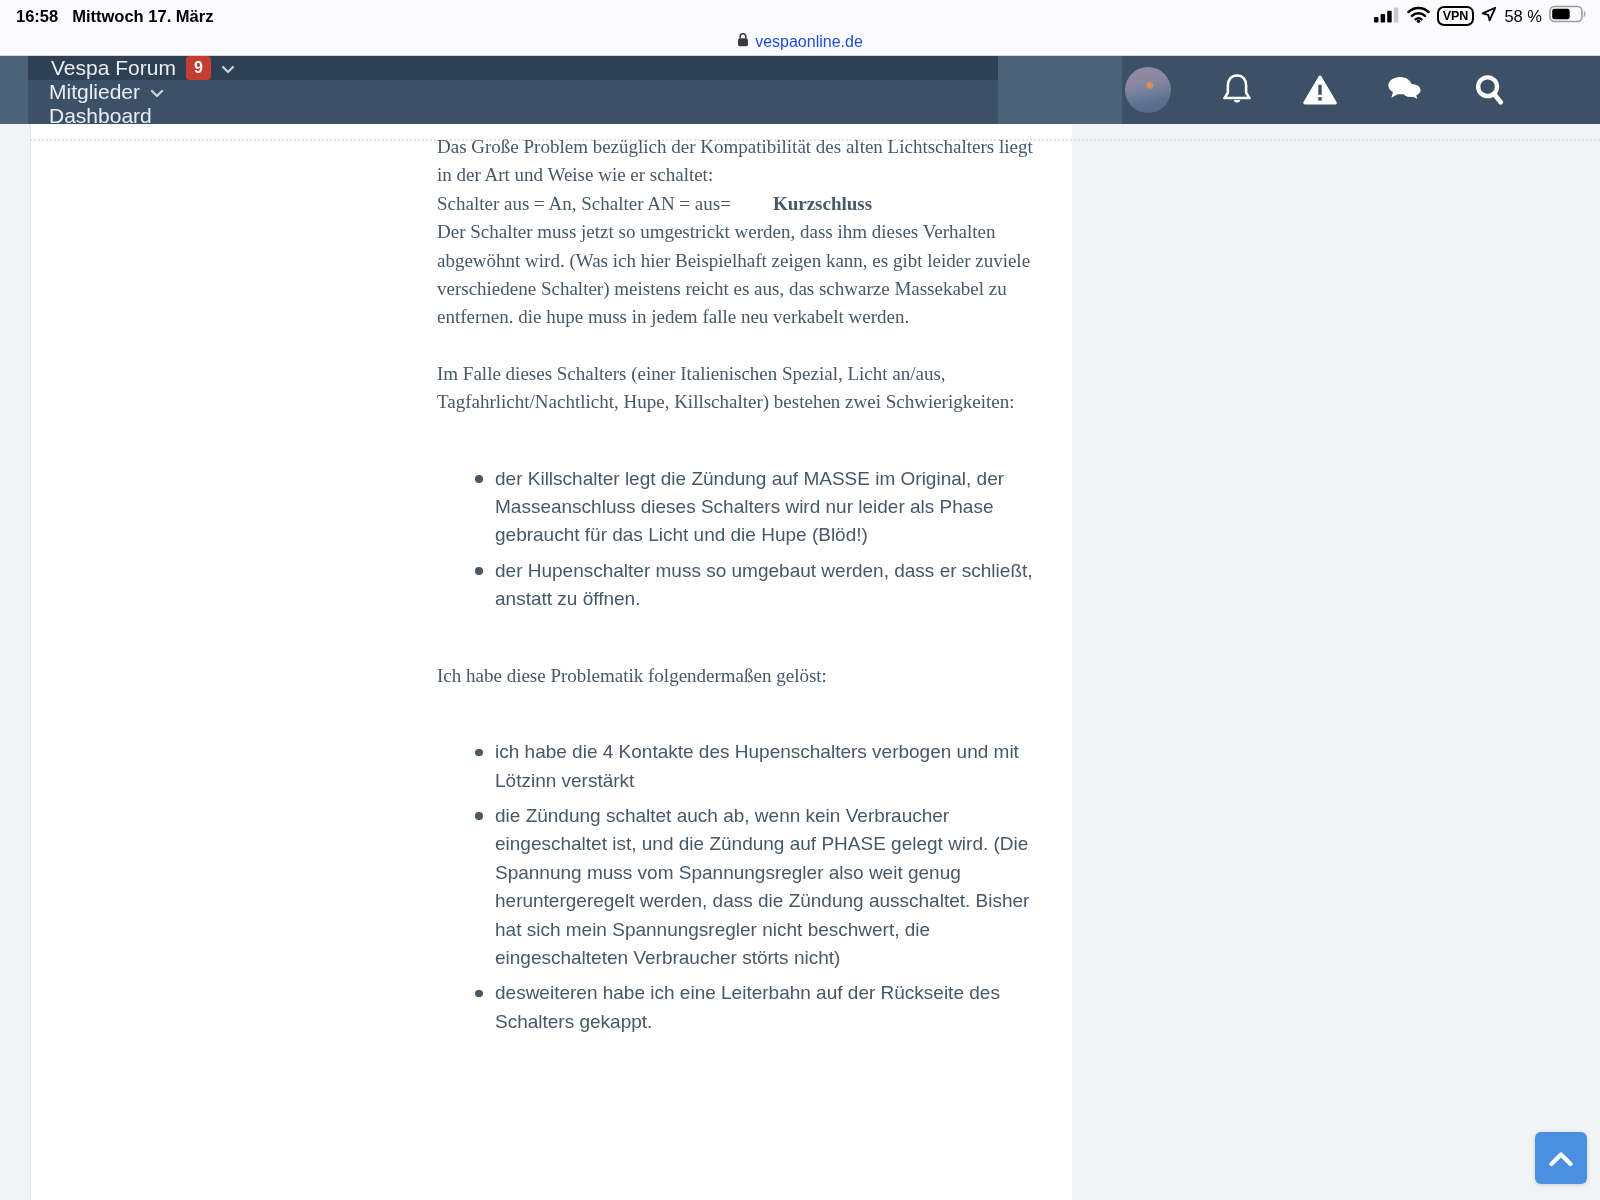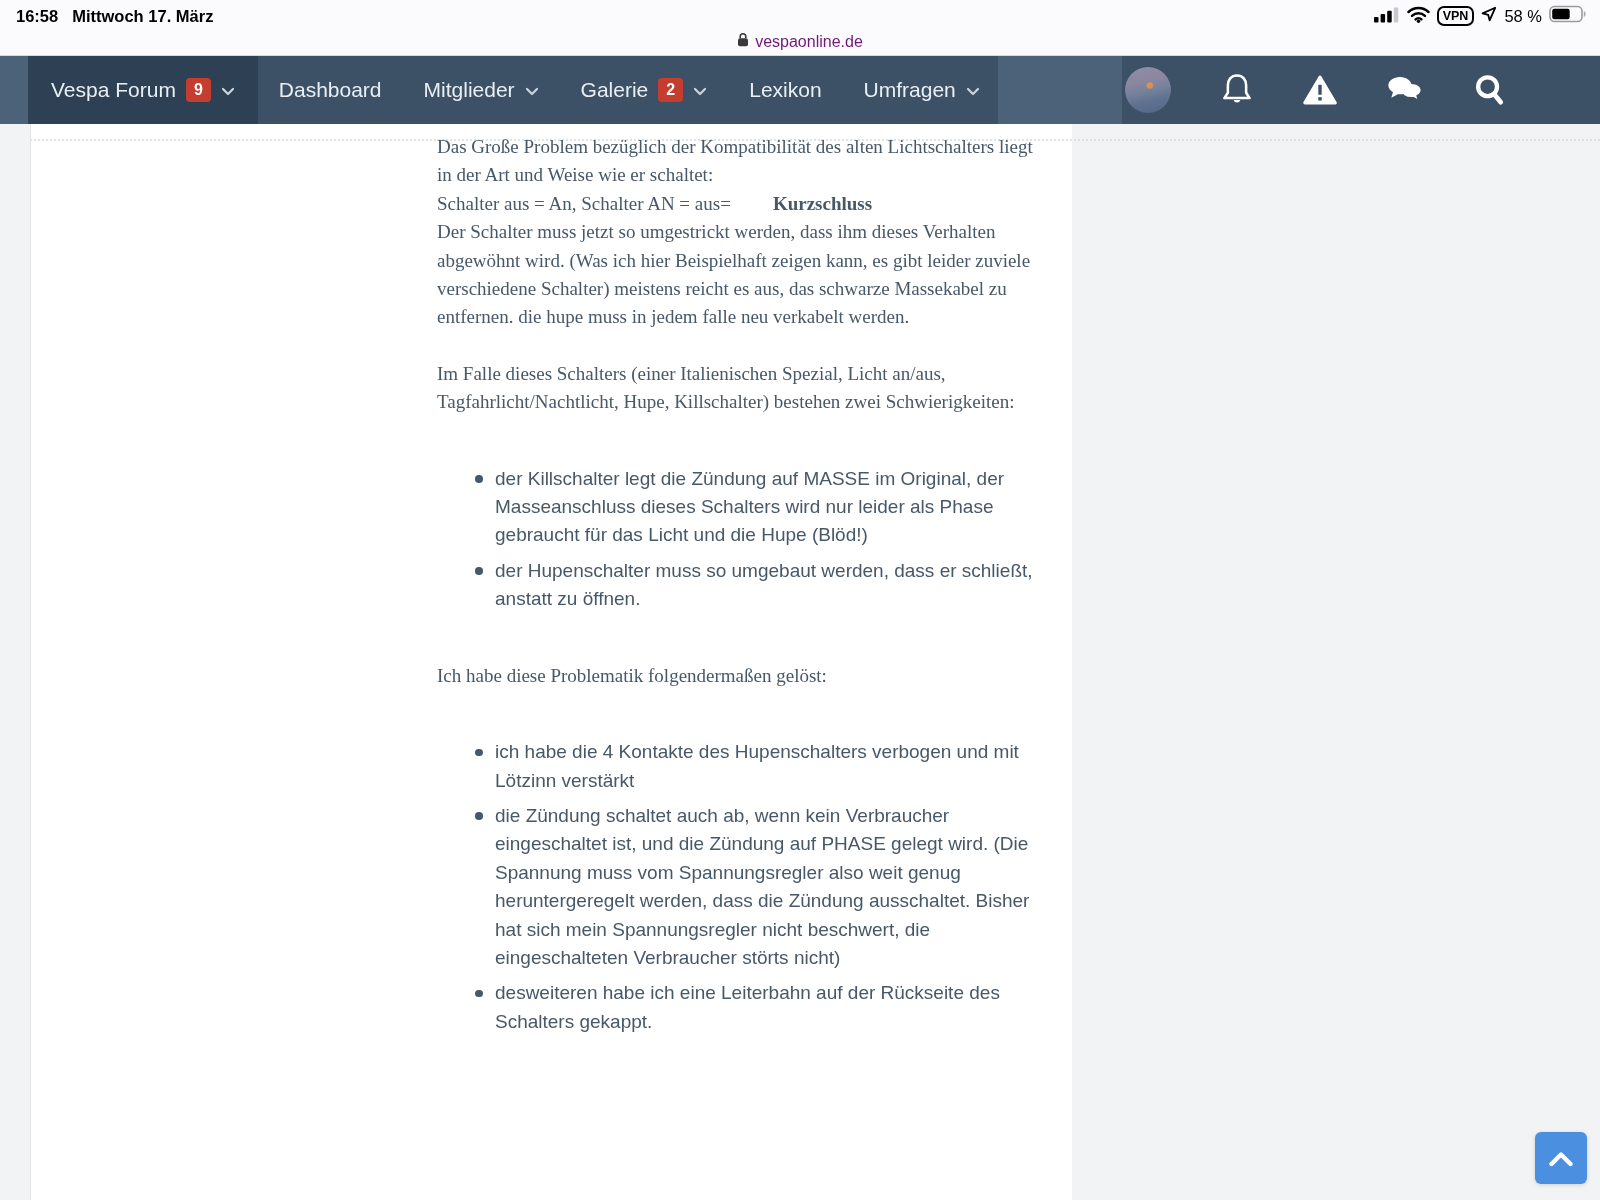--- a/index.html
+++ b/index.html
@@ -26,28 +26,28 @@
   .sb-date { font-size:16.5px; font-weight:600; }
   .sb-right { display:flex; align-items:center; gap:7px; }
   .sb-percent { font-size:16.5px; font-weight:500; }
   .vpn-badge {
     border:2px solid #000; border-radius:7px; font-size:12.5px; font-weight:700;
     padding:0 4px; line-height:16px; height:20px; display:flex; align-items:center;
   }
   .urlbar {
     position:absolute; top:28px; left:0; right:0; height:27px;
     display:flex; align-items:center; justify-content:center; gap:6px;
-    font-size:16px; color:#701a75;
+    font-size:16px; color:#1d4ed8;
   }
 
   
   .navbar { position:absolute; top:56px; left:0; right:0; height:68px; background:#4b6278; }
   .nav-menu {
     position:absolute; left:28px; top:0; bottom:0; width:970px;
-    background:#3d5166; display:flex; align-items:stretch;
+    background:#3d5166; display:flex; align-items:stretch;flex-direction:column;
   }
   .nav-item {
     display:flex; align-items:center; gap:10px; padding:0 21px;
     color:#e9eef4; font-size:21px; cursor:pointer; white-space:nowrap;
   }
   .nav-item.active { background:#2e4154; padding:0 23px; }
   .nav-badge {
     background:#c43d2e; color:#fff; font-size:16px; font-weight:700;
     border-radius:4px; padding:2px 8px; line-height:20px;
   }
@@ -150,27 +150,27 @@
   <div class="navbar">
     <nav class="nav-menu">
       <a class="nav-item active">
         <span>Vespa Forum</span>
         <span class="nav-badge">9</span>
         <svg class="chev" width="14" height="9" viewBox="0 0 14 9">
             <path d="M2 2 L7 7 L12 2" fill="none" stroke="#c9d4de" stroke-width="2.2" stroke-linecap="round" stroke-linejoin="round"></path>
           </svg>
       </a>
       <a class="nav-item">
+        <span>Mitglieder</span>
+        <svg class="chev" width="14" height="9" viewBox="0 0 14 9">
+            <path d="M2 2 L7 7 L12 2" fill="none" stroke="#c9d4de" stroke-width="2.2" stroke-linecap="round" stroke-linejoin="round"></path>
+          </svg>
+      </a>
+      <a class="nav-item">
         <span>Dashboard</span>
-      </a>
-      <a class="nav-item">
-        <span>Mitglieder</span>
-        <svg class="chev" width="14" height="9" viewBox="0 0 14 9">
-            <path d="M2 2 L7 7 L12 2" fill="none" stroke="#c9d4de" stroke-width="2.2" stroke-linecap="round" stroke-linejoin="round"></path>
-          </svg>
       </a>
       <a class="nav-item">
         <span>Galerie</span>
         <span class="nav-badge">2</span>
         <svg class="chev" width="14" height="9" viewBox="0 0 14 9">
             <path d="M2 2 L7 7 L12 2" fill="none" stroke="#c9d4de" stroke-width="2.2" stroke-linecap="round" stroke-linejoin="round"></path>
           </svg>
       </a>
       <a class="nav-item">
         <span>Lexikon</span>

